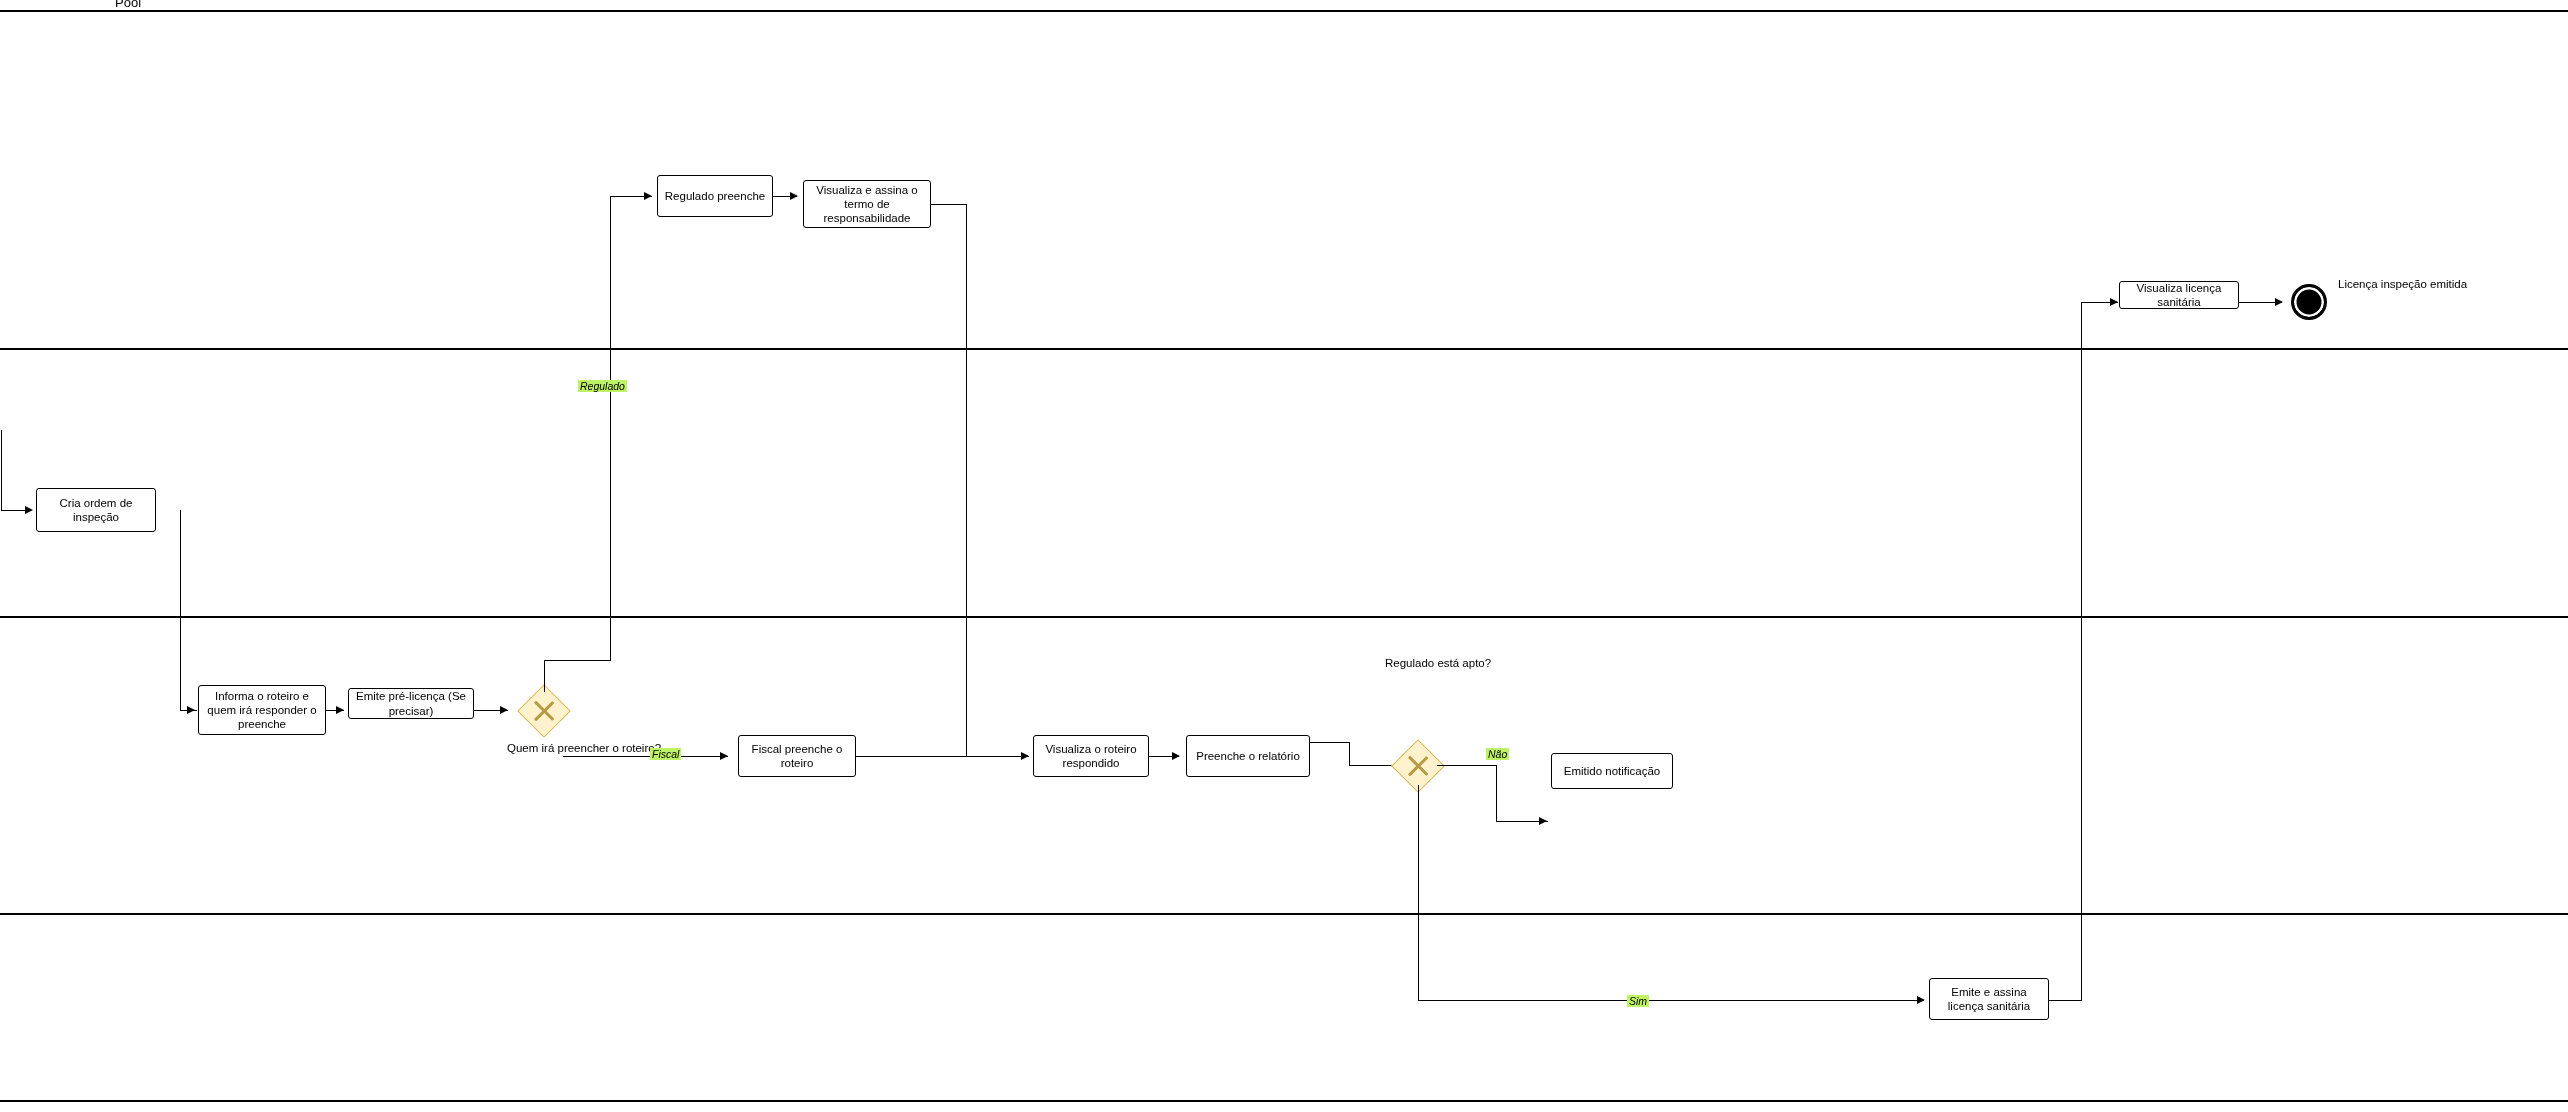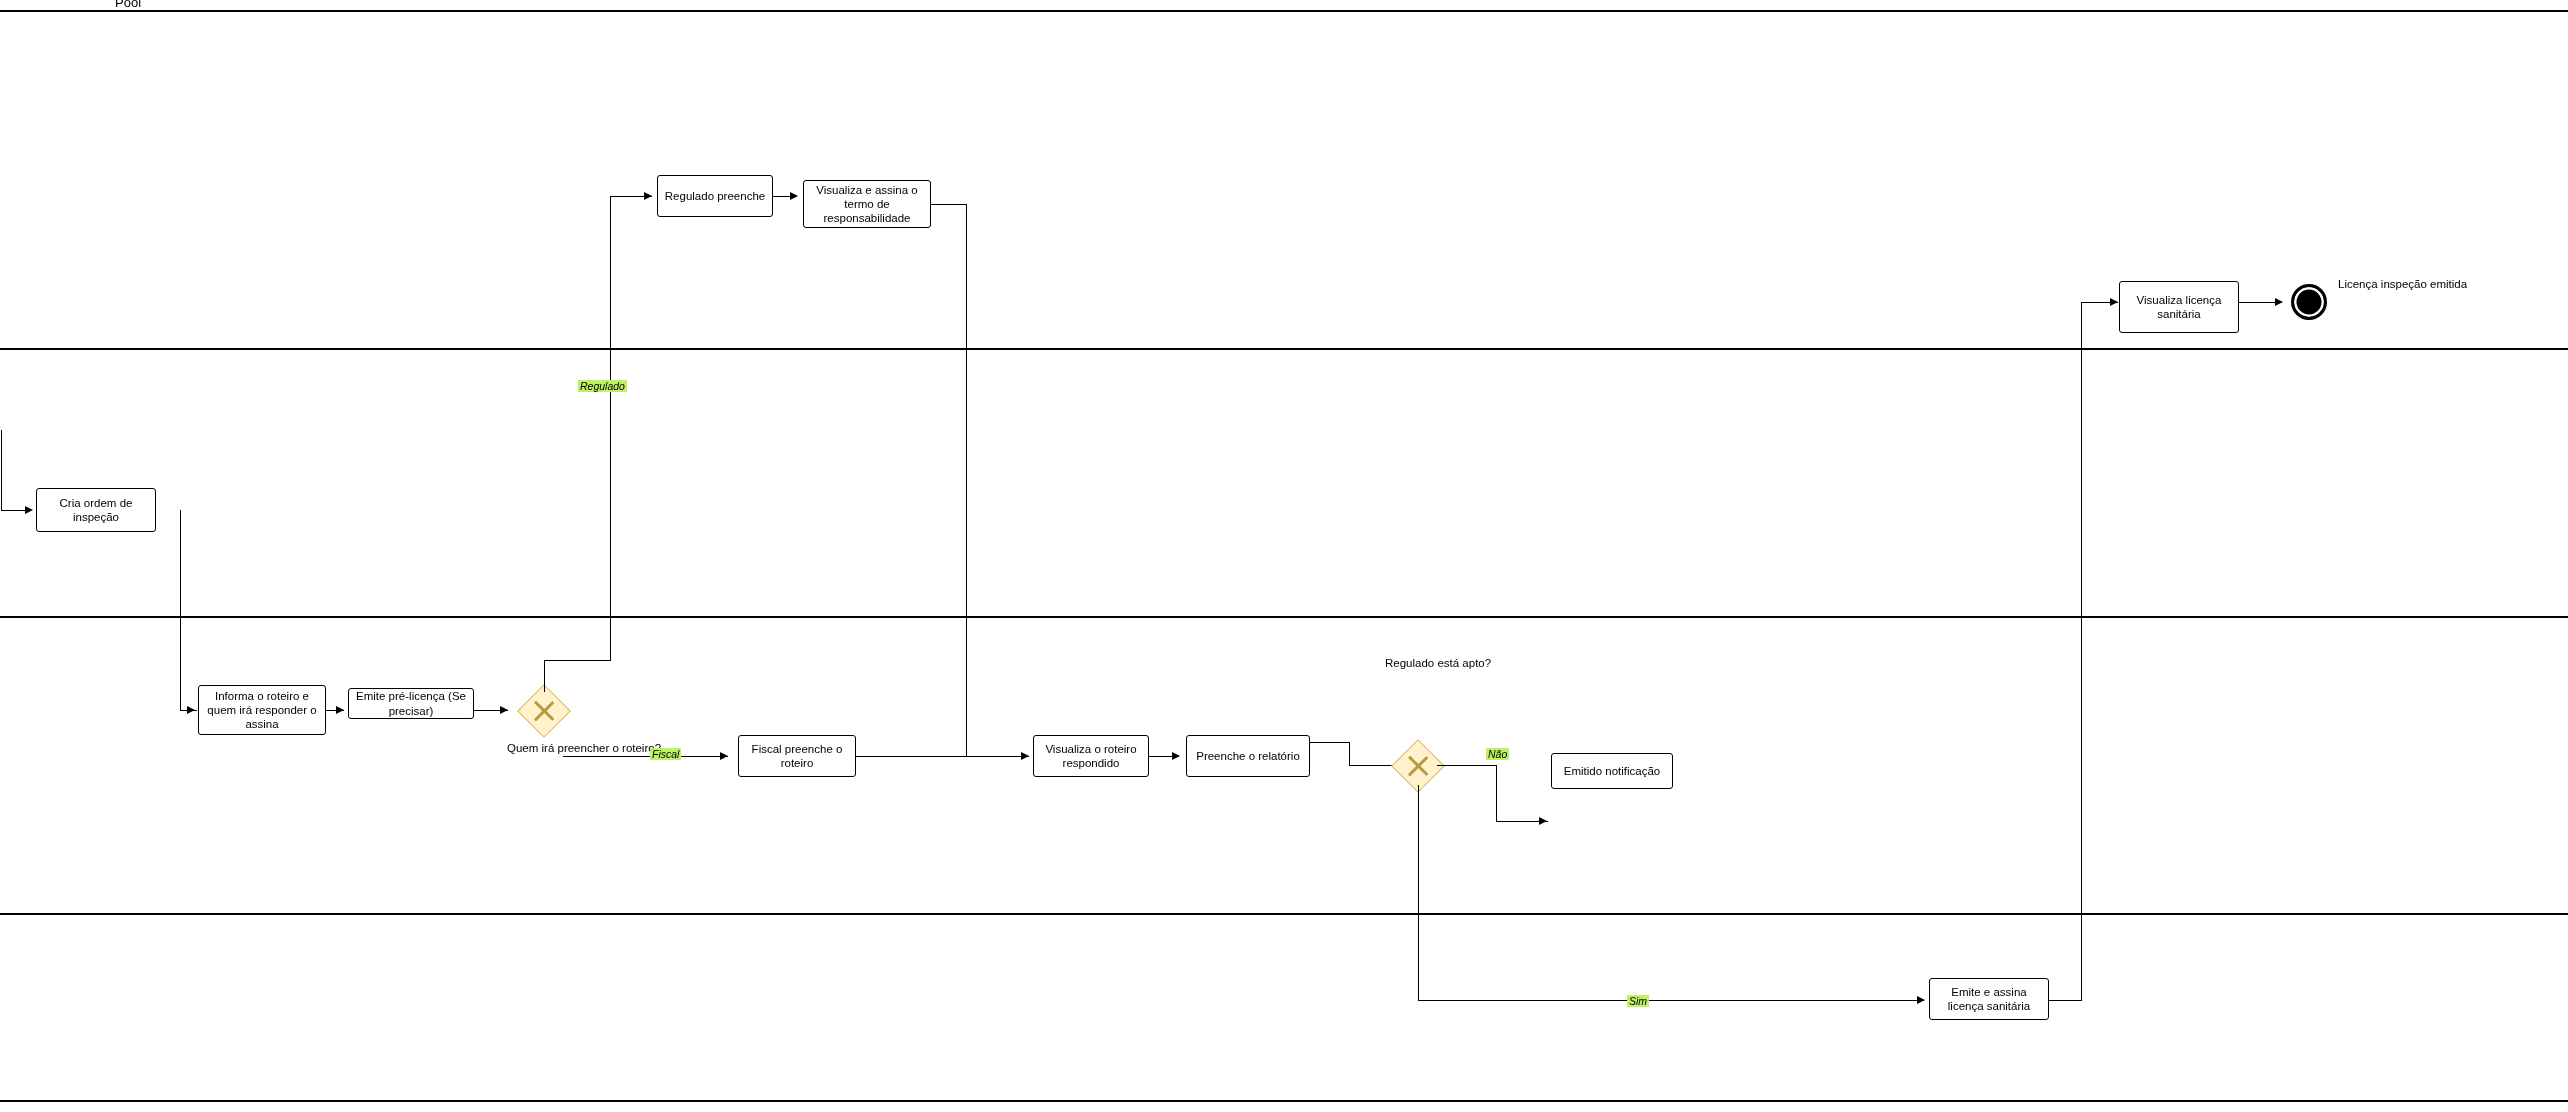--- a/index.html
+++ b/index.html
@@ -151,21 +151,21 @@
 
   <div class="task" style="left:36px; top:488px; width:120px; height:44px;">
     <span>Cria ordem de inspeção</span>
   </div>
 
   <div class="seg-v" style="left:180px; top:510px; height:200px;"></div>
   <div class="seg-h" style="left:180px; top:710px; width:17px;"></div>
   <div class="arrow right" style="left:187px; top:706px;"></div>
 
   <div class="task" style="left:198px; top:685px; width:128px; height:50px;">
-    <span>Informa o roteiro e quem irá responder o assina</span>
+    <span>Informa o roteiro e quem irá responder o preenche</span>
   </div>
 
   <div class="seg-h" style="left:326px; top:710px; width:18px;"></div>
   <div class="arrow right" style="left:336px; top:706px;"></div>
 
   <div class="task" style="left:348px; top:688px; width:126px; height:31px;">
     <span>Emite pré-licença (Se precisar)</span>
   </div>
 
   <div class="seg-h" style="left:474px; top:710px; width:34px;"></div>
@@ -248,21 +248,21 @@
 
   <div class="task" style="left:1929px; top:978px; width:120px; height:42px;">
     <span>Emite e assina licença sanitária</span>
   </div>
 
   <div class="seg-h" style="left:2049px; top:1000px; width:33px;"></div>
   <div class="seg-v" style="left:2081px; top:302px; height:698px;"></div>
   <div class="seg-h" style="left:2081px; top:302px; width:37px;"></div>
   <div class="arrow right" style="left:2110px; top:298px;"></div>
 
-  <div class="task" style="left:2119px; top:281px; width:120px; height:52px;">
+  <div class="task" style="left:2119px; top:281px; width:120px; height:28px;">
     <span>Visualiza licença sanitária</span>
   </div>
 
   <div class="seg-h" style="left:2239px; top:302px; width:43px;"></div>
   <div class="arrow right" style="left:2275px; top:298px;"></div>
 
   <div class="end-event" style="left:2291px; top:284px;"></div>
   <div class="event-label" style="left:2338px; top:277px;">
     <span>Licença inspeção emitida</span>
   </div>

